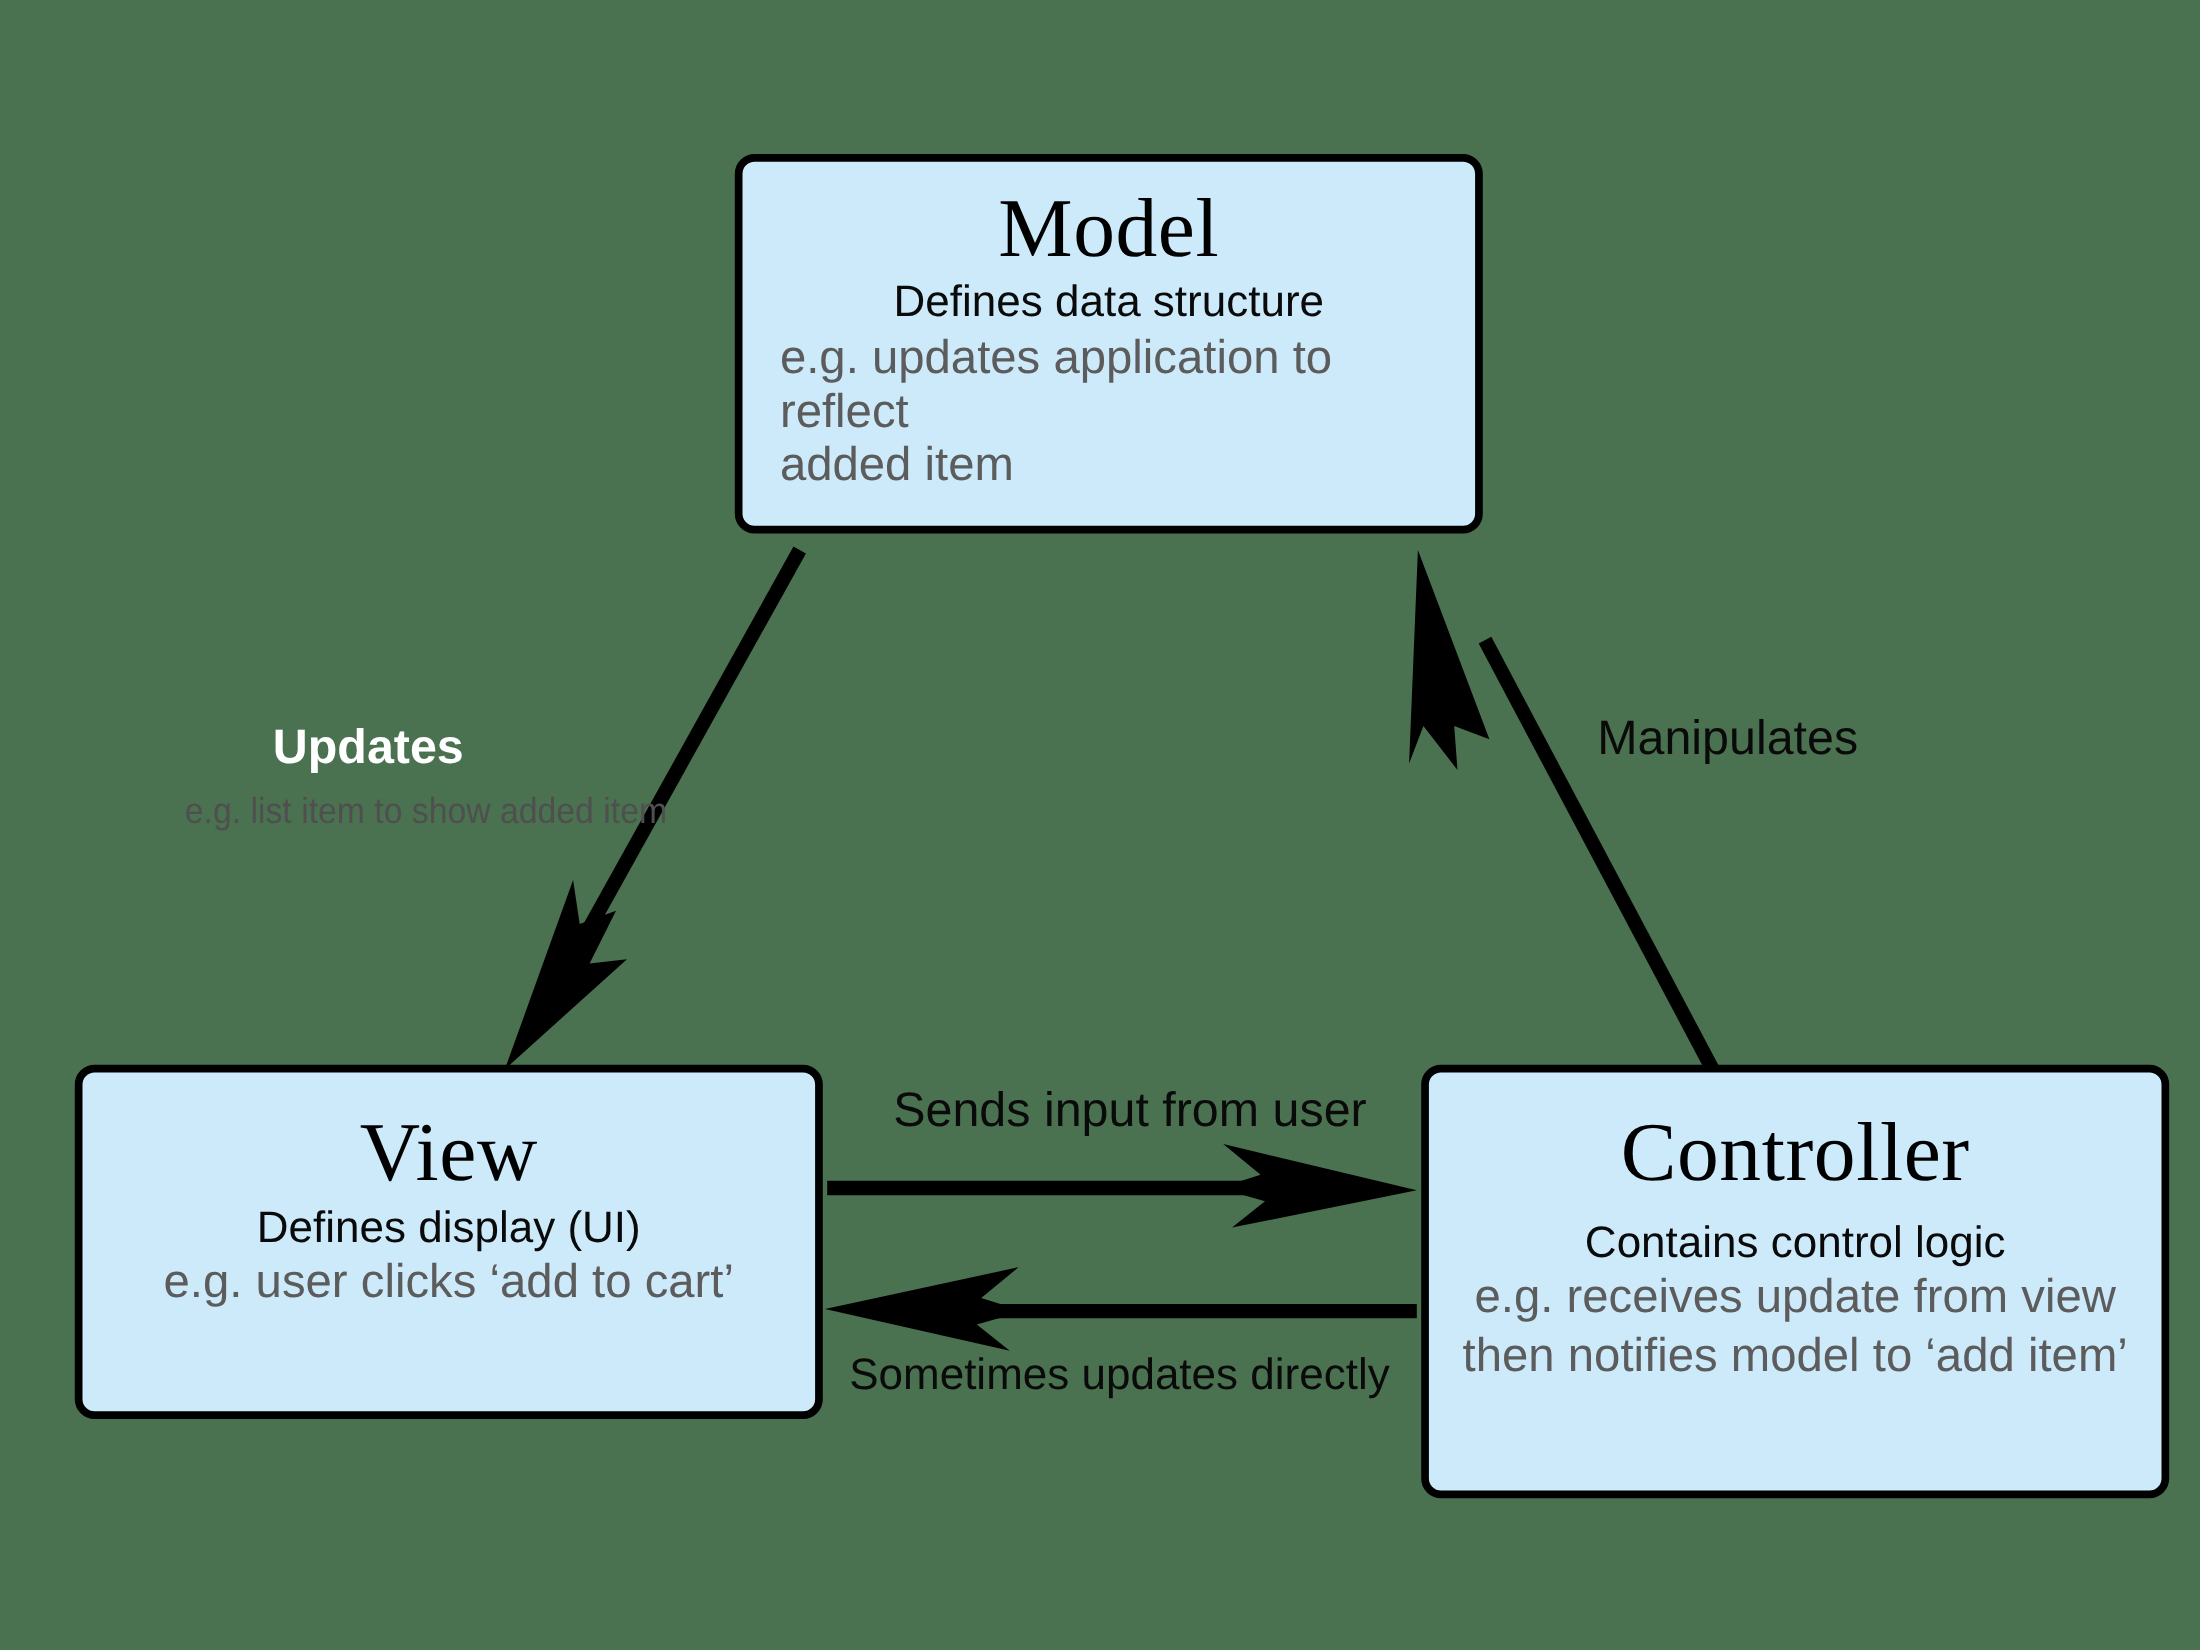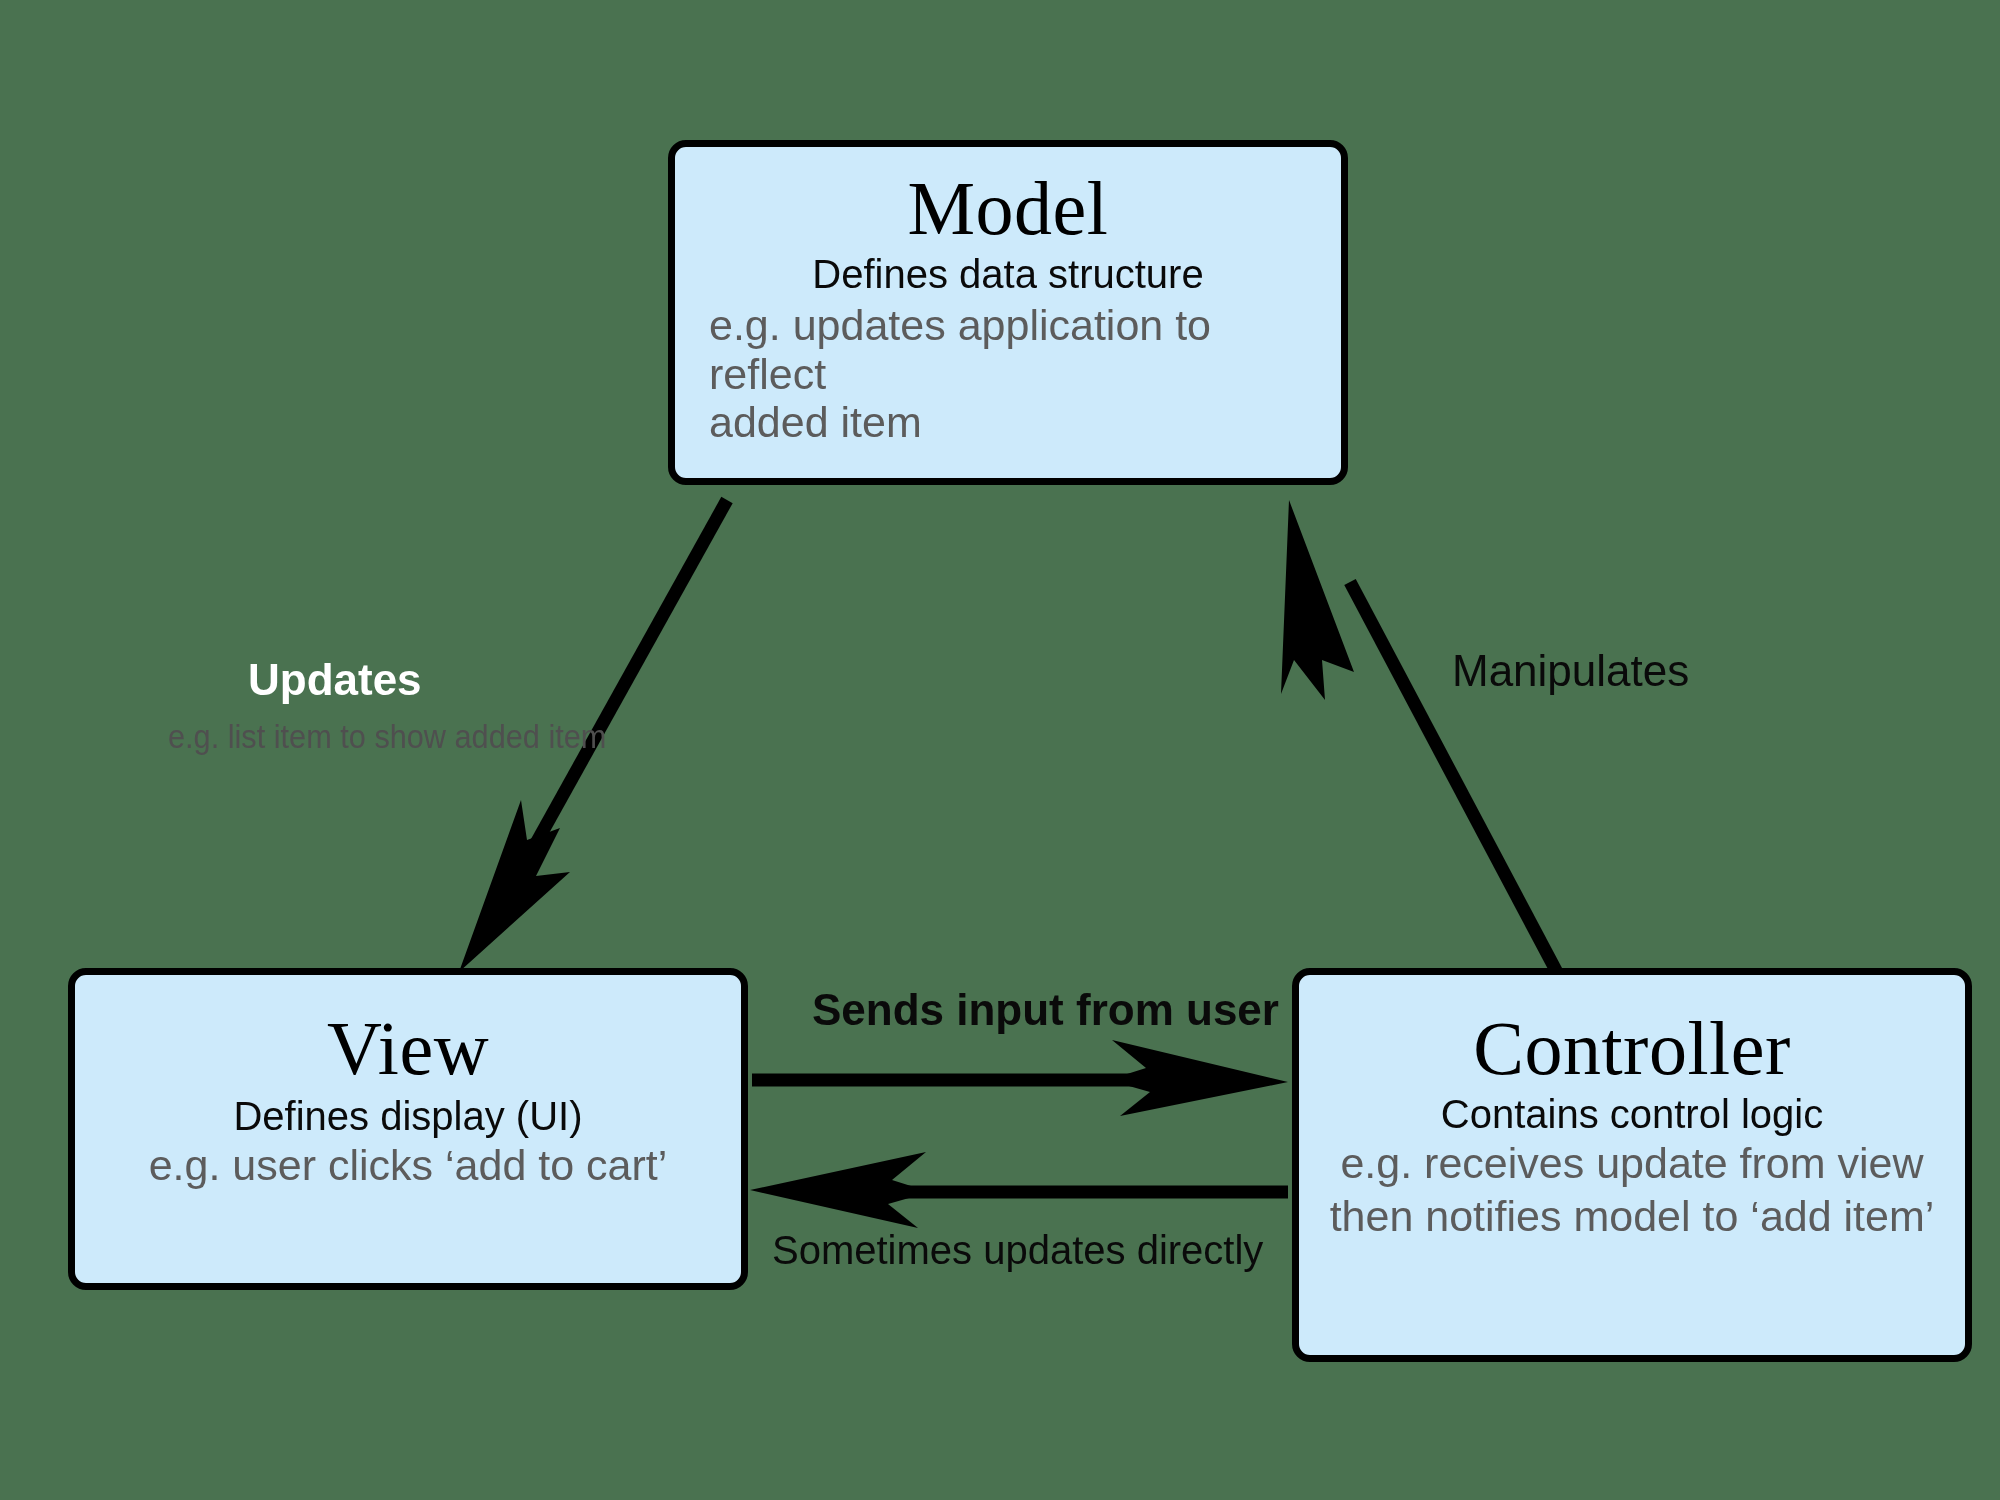--- a/index.html
+++ b/index.html
@@ -83,21 +83,21 @@
   #view-box .node-eg { margin-top: 4px; }
   
   #controller-box {
     left: 1292px;
     top: 968px;
     width: 680px;
     height: 394px;
     padding: 30px 10px 0 10px;
   }
   #controller-box .node-title { margin-top: 6px; }
-  #controller-box .node-sub { margin-top: 8px; }
+  #controller-box .node-sub { margin-top: 24px; }
   #controller-box .node-eg { margin-top: 4px; }
 
   .edge-label {
     position: absolute;
     color: #0a0a0a;
     font-family: "Liberation Sans", sans-serif;
     white-space: nowrap;
   }
   #label-updates {
     left: 248px;
@@ -118,21 +118,20 @@
     left: 1452px;
     top: 646px;
     font-size: 44px;
     color: #0a0a0a;
   }
   #label-sends {
     left: 812px;
     top: 985px;
     font-size: 44px;
     color: #0a0a0a;
-    font-weight: bold;
   }
   #label-sometimes {
     left: 772px;
     top: 1228px;
     font-size: 40px;
     color: #0a0a0a;
   }
 </style>
 </head>
 <body>

